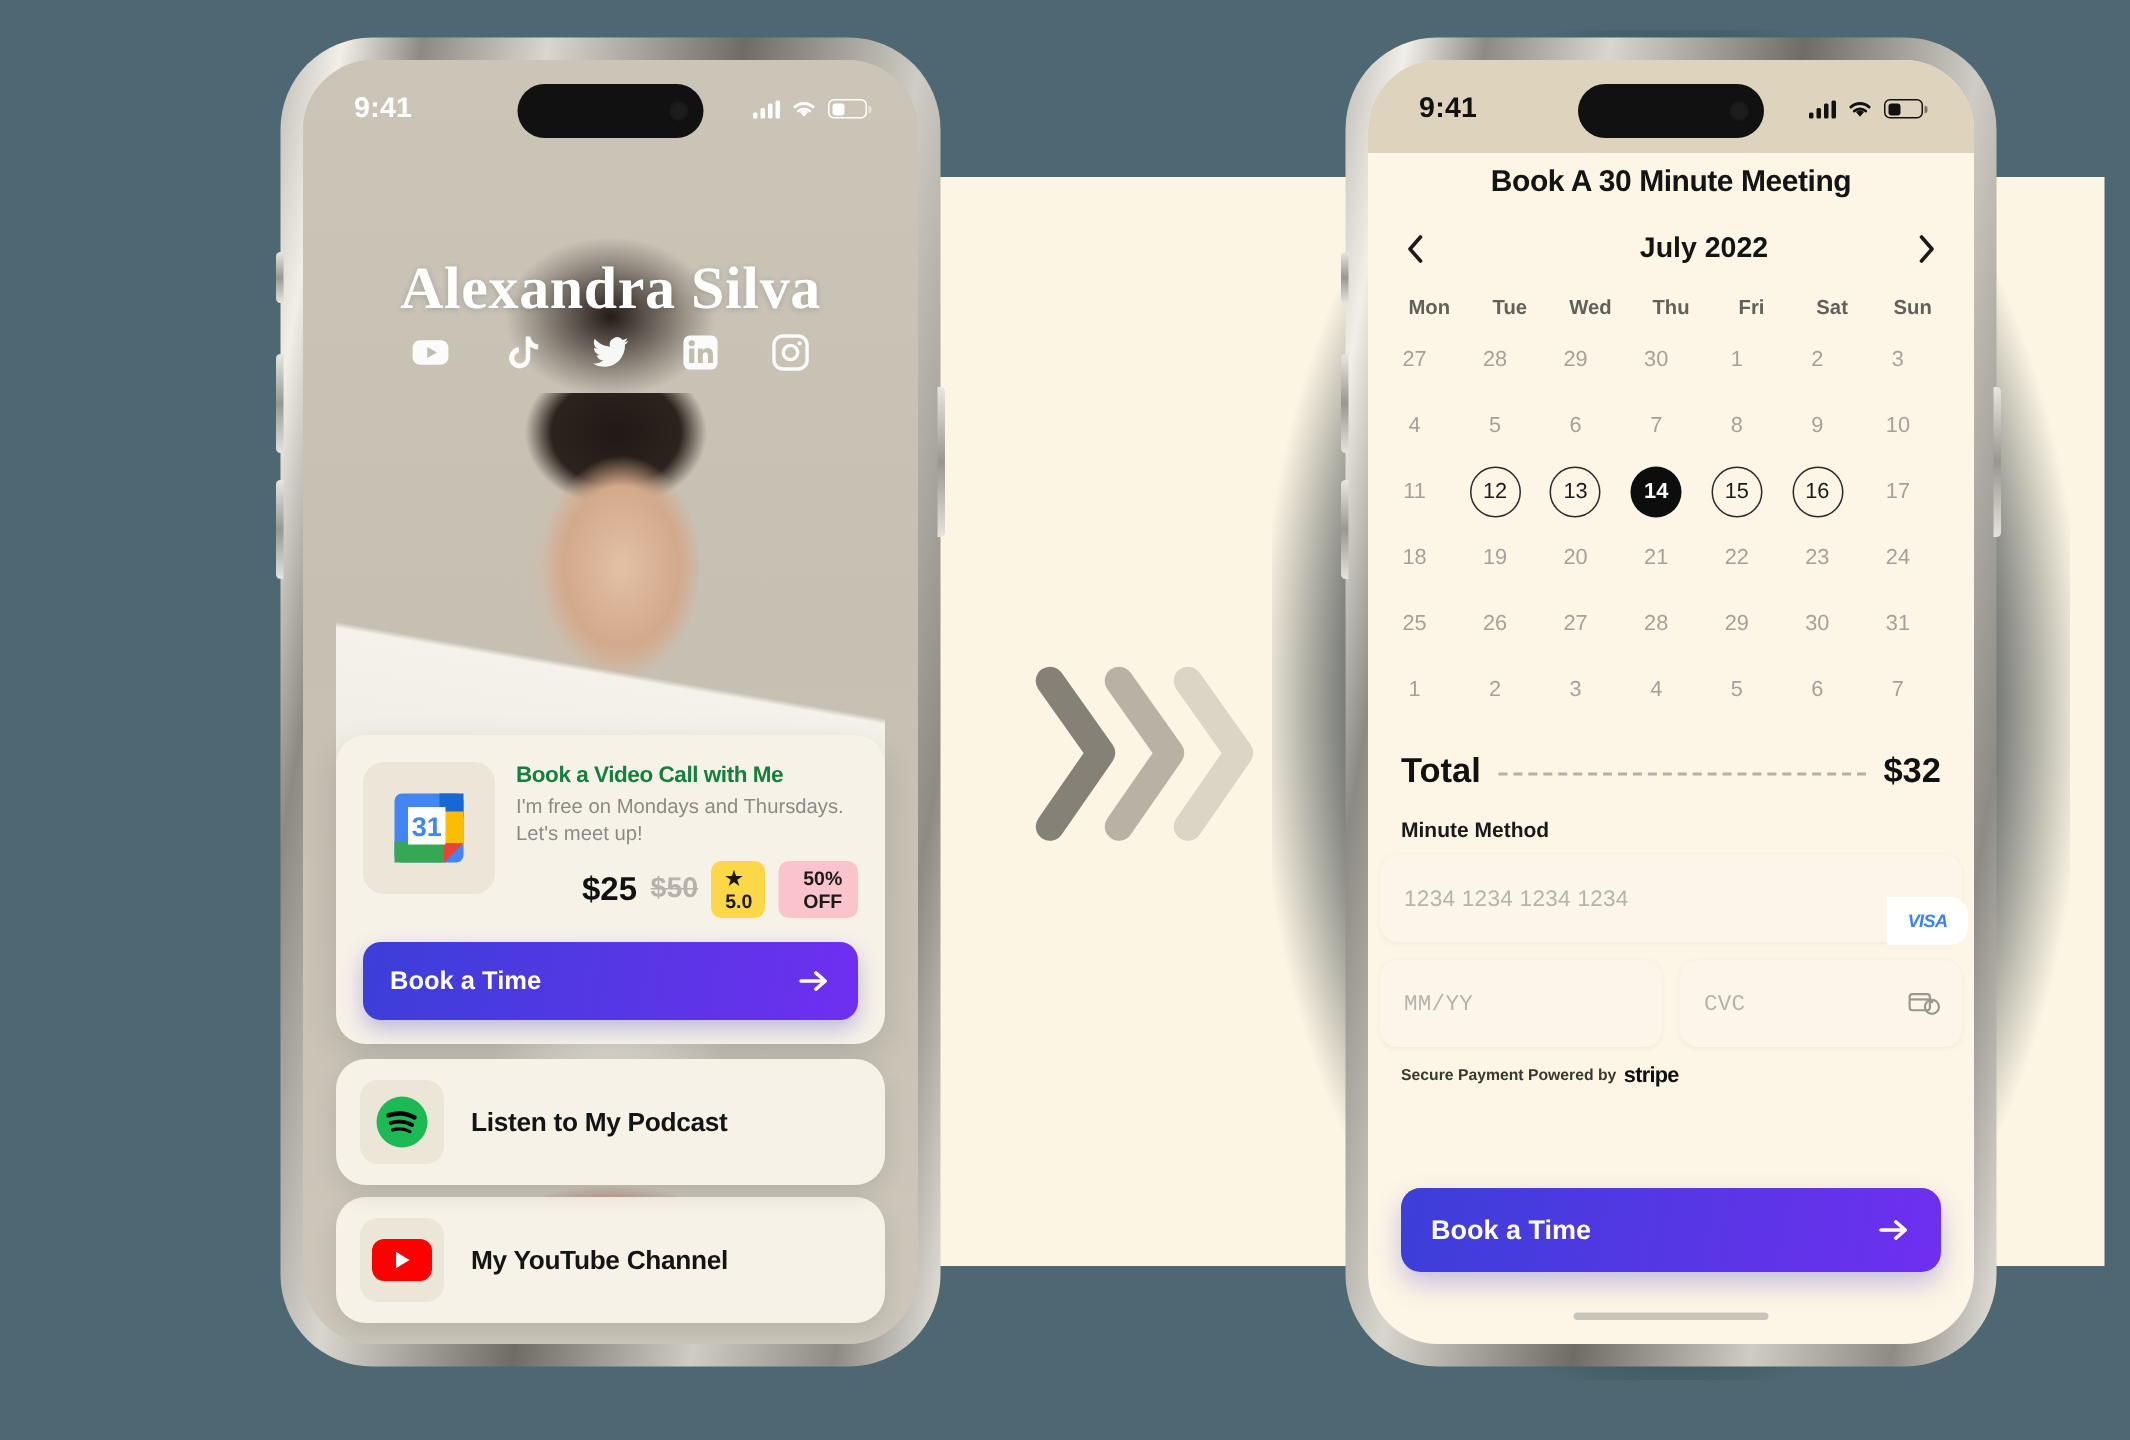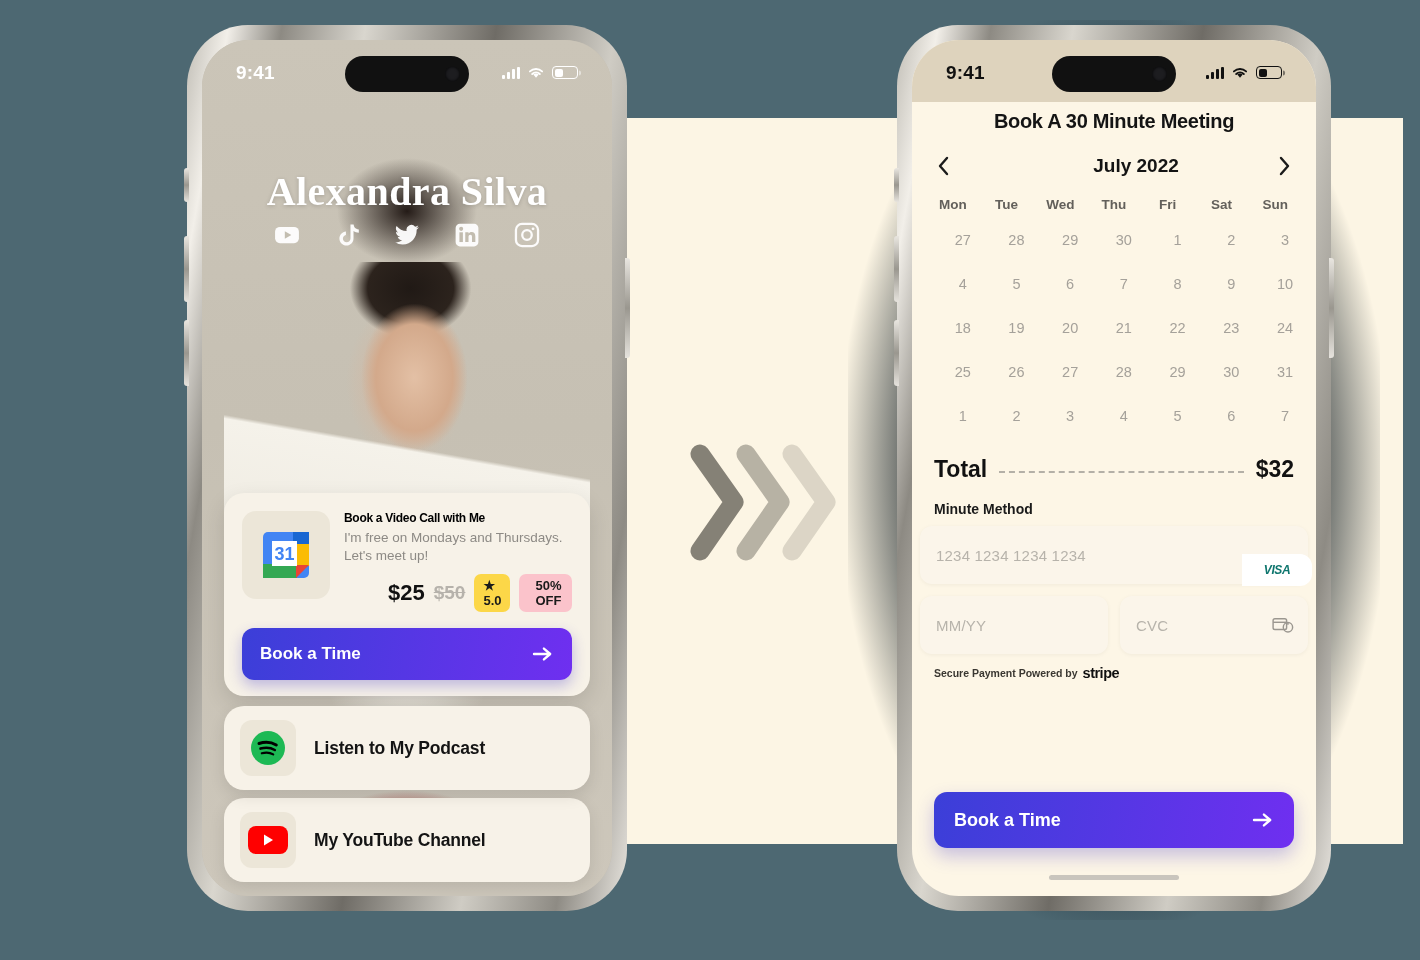--- a/index.html
+++ b/index.html
@@ -187,21 +187,21 @@
     color: #111;
   }
   .bc-top { display: flex; gap: 14px; }
   .bc-thumb {
     width: 88px; height: 88px; flex: 0 0 88px;
     border-radius: 14px;
     background: #ece6d8;
     display: flex; align-items: center; justify-content: center;
   }
   .gcal { width: 52px; height: 52px; position: relative; }
-  .bc-title { font-size: 12px; font-weight: bold; letter-spacing: -.3px; color:#000000; }
+  .bc-title { font-size: 15px; font-weight: bold; letter-spacing: -.3px; color:#15803d; }
   .bc-sub { font-size: 13.5px; color: #8d8a85; margin-top: 4px; line-height: 1.32; }
   .bc-price-row { display:flex; align-items:center; gap: 9px; margin-top: 9px; margin-left: 44px; }
   .bc-price { font-size: 22px; font-weight: bold; color: #111; }
   .bc-strike { font-size: 19px; font-weight: bold; color: #b6b2ab; text-decoration: line-through; }
   .pill { border-radius: 7px; padding: 4px 9px; font-size: 13px; font-weight: bold; }
   .pill-rating { background: #fcd748; color:#1a1a1a; }
   .pill-off { background: #fbc3cb; color:#1a1a1a;padding-left:16px; }
   .cta-btn {
     margin-top: 16px;
     height: 52px;
@@ -255,21 +255,21 @@
 
   .cal-grid { margin-top: 20px; padding: 0 14px; }
   .cal-row { display: grid; grid-template-columns: repeat(7,1fr); }
   .cal-dow {
     text-align: center;
     font-size: 13.5px; font-weight: bold; color: #63605b;
     padding-bottom: 6px;
   }
   .cal-cell {
     height: 44px;
-    display:flex; align-items:center; justify-content:flex-end;
+    display:flex; align-items:center; justify-content:flex-start;
     font-size: 14.5px; color: #a5a19a;
   }
   .cal-cell span {
     width: 34px; height: 34px; border-radius: 50%;
     display:flex; align-items:center; justify-content:center;
   }
   .cal-cell.avail span { border: 1.4px solid #2a2a2a; color: #1a1a1a; }
   .cal-cell.sel span   { background: #0d0d0d; color: #fff; font-weight: bold; }
 
   .total-row {
@@ -288,29 +288,29 @@
     background: #fbf5ea;
     border-radius: 12px;
     height: 58px;
     display: flex; align-items: center;
     padding: 0 16px;
     position: relative;
     box-shadow: 0 1px 4px rgba(0,0,0,.05);
   }
   .field-ph { font-size: 15px; color: #b7b3ab; letter-spacing: .2px; }
   .field-row2 { display:flex; gap: 12px; margin-top: 12px; }
-  .field-row2 .field { flex: 1; }
+  .field-row2 .field { flex: 1; font-family: Liberation Mono, monospace; }
   .visa-chip {
     position: absolute; right: -4px; top: 0; bottom: -2px;
-    width: 70px;
+    width: 54px;
     background: #fff;
     border-radius: 0 12px 12px 0;
     display:flex; align-items:center; justify-content:center;
     font-size: 12px; font-weight: bold; font-style: italic;
-    color: #0f766e; letter-spacing: -.4px; margin-top: 28px;
+    color: #3b82f6; letter-spacing: -.4px; margin-top: 28px;
   }
   .cvc-ico { position:absolute; right: 14px; width: 22px; height: 18px; }
   .cvc-ico svg { width:100%; height:100%; display:block; stroke:#9b9790; fill:none; stroke-width:1.6; }
 
   .stripe-line {
     padding: 0 22px; margin-top: 11px;
     display:flex; align-items:center; gap: 5px;
     font-size: 10.5px; font-weight: bold; color:#3a3731;
   }
   .stripe-word { font-size: 14.5px; font-weight: bold; letter-spacing:-.5px; color:#0f0f0f; }
@@ -592,20 +592,43 @@
             </div>
             <div class="cal-cell">
               <span>9</span>
             </div>
             <div class="cal-cell">
               <span>10</span>
             </div>
           </div>
           <div class="cal-row">
             <div class="cal-cell">
+              <span>11</span>
+            </div>
+            <div class="cal-cell avail">
+              <span>12</span>
+            </div>
+            <div class="cal-cell avail">
+              <span>13</span>
+            </div>
+            <div class="cal-cell sel">
+              <span>14</span>
+            </div>
+            <div class="cal-cell avail">
+              <span>15</span>
+            </div>
+            <div class="cal-cell avail">
+              <span>16</span>
+            </div>
+            <div class="cal-cell">
+              <span>17</span>
+            </div>
+          </div>
+          <div class="cal-row">
+            <div class="cal-cell">
               <span>18</span>
             </div>
             <div class="cal-cell">
               <span>19</span>
             </div>
             <div class="cal-cell">
               <span>20</span>
             </div>
             <div class="cal-cell">
               <span>21</span>

